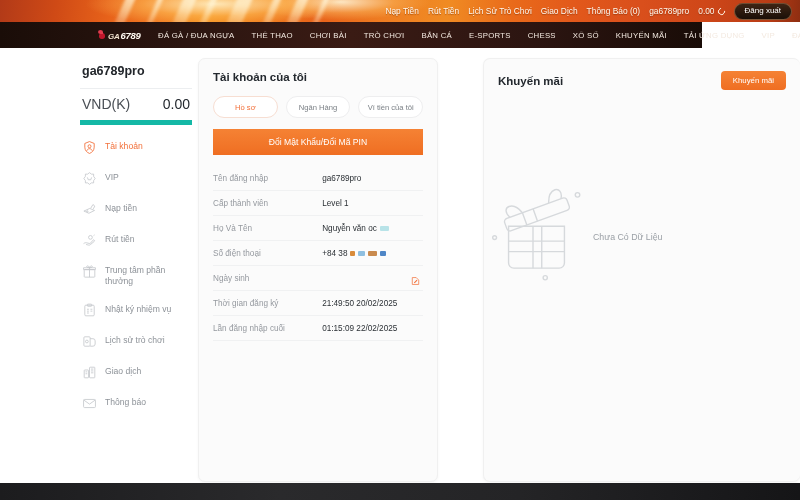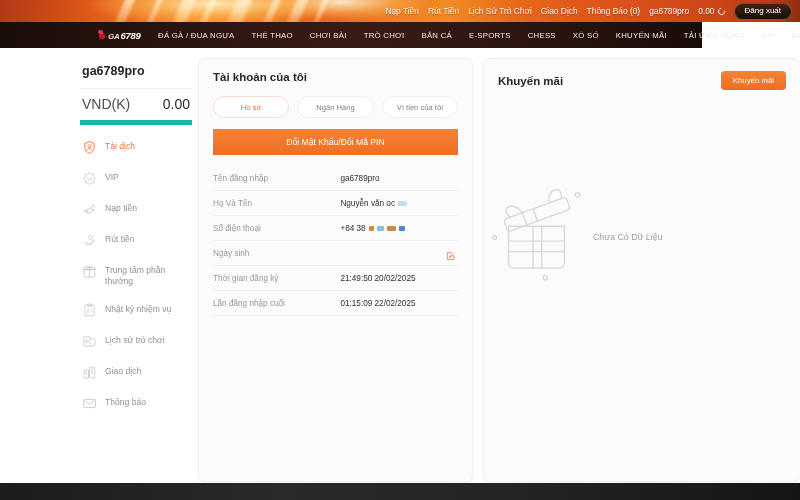--- a/index.html
+++ b/index.html
@@ -124,21 +124,21 @@
   .side-ic { width: 15px; height: 15px; flex: 0 0 15px; opacity: .85; }
   .side-ic svg { display: block; }
   .side-item.active .side-ic { opacity: 1; }
 
   
   .card {
     position: absolute; background: #fbfbfb;
     border: 1px solid #f0f0f0; border-radius: 7px;
     box-shadow: 0 1px 3px rgba(0,0,0,.045);
   }
-  .card-acct { left: 198px; top: 10px; width: 275px; height: 424px; }
+  .card-acct { left: 198px; top: 10px; width: 240px; height: 424px; }
   .card-promo { left: 483px; top: 10px; width: 317px; height: 424px; border-right: none; }
 
   .card-title {
     font-size: 11.5px; font-weight: bold; color: #23282e;
     padding: 12px 14px 0;
   }
   .tabs { display: flex; gap: 8px; padding: 13px 14px 0; }
   .tab {
     flex: 1; text-align: center; font-size: 7.6px; color: #7b8086;
     background: #fff; border: 1px solid #eeeeef; border-radius: 11px;
@@ -254,21 +254,21 @@
     <div class="side-menu">
 
       <div class="side-item active">
         <span class="side-ic">
           <svg viewBox="0 0 24 24" width="15" height="15" fill="none" stroke="#f2703a" stroke-width="1.4">
             <path d="M12 2.5 4.5 5.5v6c0 5 3.3 8.4 7.5 10 4.2-1.6 7.5-5 7.5-10v-6z"></path>
             <circle cx="12" cy="10" r="2.4"></circle>
               <path d="M7.8 17c.8-2.1 2.4-3.1 4.2-3.1s3.4 1 4.2 3.1"></path>
           </svg>
         </span>
-        <span class="lbl">Tài dịch</span>
+        <span class="lbl">Tài khoản</span>
       </div>
 
       <div class="side-item">
         <span class="side-ic">
           <svg viewBox="0 0 24 24" width="15" height="15" fill="none" stroke="#b9bdc2" stroke-width="1.3">
             <path d="M12 2.6 15 5h3.6v3.6L21 12l-2.4 3.4V19H15l-3 2.4L9 19H5.4v-3.6L3 12l2.4-3.4V5H9z"></path>
             <path d="M8.6 10.2 10 14h4l1.4-3.8"></path>
           </svg>
         </span>
         <span class="lbl">VIP</span>
@@ -362,20 +362,24 @@
       <div class="tab">Ngân Hàng</div>
       <div class="tab">Ví tiền của tôi</div>
     </div>
 
     <button class="pin-btn">Đổi Mật Khẩu/Đổi Mã PIN</button>
 
     <div class="info-list">
       <div class="info-row">
         <span class="k">Tên đăng nhập</span>
         <span class="v">ga6789pro</span>
+      </div>
+      <div class="info-row">
+        <span class="k">Cấp thành viên</span>
+        <span class="v">Level 1</span>
       </div>
       <div class="info-row">
         <span class="k">Họ Và Tên</span>
         <span class="v">
           <span>Nguyễn văn oc</span>
           <span class="redact" style="width:9px;background:#b8e3e8"></span>
         </span>
       </div>
       <div class="info-row">
         <span class="k">Số điện thoại</span>

